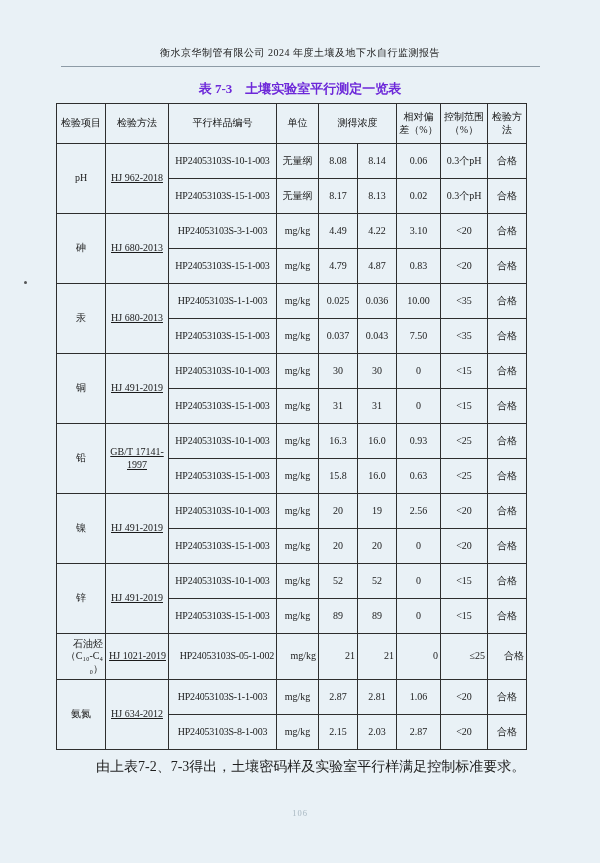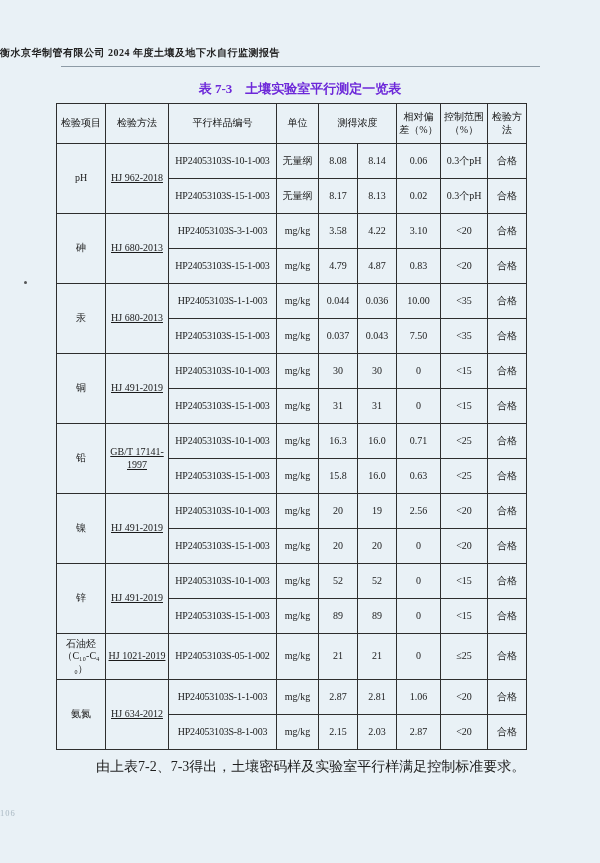--- a/index.html
+++ b/index.html
@@ -7,21 +7,21 @@
   body {
     width: 600px; height: 863px;
     background: #e9f1f6;
     font-family: "Liberation Serif", "DejaVu Serif", serif;
     color: #1b1b1b;
     position: relative;
     overflow: hidden;
   }
   .doc-header {
     position: absolute; top: 46px; left: 0; width: 100%;
-    font-size: 10px; font-weight: bold;
+    text-align: center; font-size: 10px; font-weight: normal;
     letter-spacing: 0.5px; color: #222;
   }
   .header-rule {
     position: absolute; top: 66px; left: 61px; width: 479px;
     border-top: 1.5px solid #8d9ba6;
   }
   .table-title {
     position: absolute; top: 80px; left: 0; width: 100%;
     text-align: center; font-size: 13px; font-weight: bold; color: #6d28d9;
   }
@@ -32,31 +32,31 @@
   .parallel-table th, .parallel-table td {
     border: 1px solid #2e2e2e;
     text-align: center; vertical-align: middle;
     padding: 1px 2px;
     font-size: 10px; font-weight: normal;
     line-height: 1.25;
     overflow: hidden;
   }
   .parallel-table th { height: 40px; color: #151515; }
   .parallel-table td { height: 35px; }
-  .parallel-table tr.tall td { height: 46px; }
+  .parallel-table tr.tall td { height: 46px; text-align: right; }
   .sample-id-cell { font-size: 9.3px; letter-spacing: -0.2px; }
   .item-cell { word-break: break-all; padding: 1px 3px; }
   .method-cell { word-break: normal; text-decoration: underline; }
   .footer-note {
     position: absolute; top: 758px; left: 68px; width: 476px;
     font-size: 14px; text-indent: 2em; color: #1e1e1e;
   }
   .page-number {
     position: absolute; top: 808px; left: 0; width: 100%;
-    text-align: left; font-size: 8.5px; color: #a9b8c2; letter-spacing: 1px;
+    text-align: center; font-size: 8.5px; color: #a9b8c2; letter-spacing: 1px;
   }
   .scan-dot {
     position: absolute; left: 24px; top: 281px;
     width: 3px; height: 3px; border-radius: 50%;
     background: #3a3a3a; opacity: 0.85;
   }
 </style>
 </head>
 <body style="background: rgb(233, 241, 246);">
 
@@ -108,41 +108,41 @@
         <td>8.13</td>
         <td>0.02</td>
         <td>0.3个pH</td>
         <td>合格</td>
       </tr>
       <tr>
         <td rowspan="2" class="item-cell">砷</td>
         <td rowspan="2" class="method-cell">HJ 680-2013</td>
         <td class="sample-id-cell">HP24053103S-3-1-003</td>
         <td>mg/kg</td>
-        <td>3.58</td>
+        <td>4.49</td>
         <td>4.22</td>
         <td>3.10</td>
         <td>&lt;20</td>
         <td>合格</td>
       </tr>
       <tr>
         <td class="sample-id-cell">HP24053103S-15-1-003</td>
         <td>mg/kg</td>
         <td>4.79</td>
         <td>4.87</td>
         <td>0.83</td>
         <td>&lt;20</td>
         <td>合格</td>
       </tr>
       <tr>
         <td rowspan="2" class="item-cell">汞</td>
         <td rowspan="2" class="method-cell">HJ 680-2013</td>
         <td class="sample-id-cell">HP24053103S-1-1-003</td>
         <td>mg/kg</td>
-        <td>0.044</td>
+        <td>0.025</td>
         <td>0.036</td>
         <td>10.00</td>
         <td>&lt;35</td>
         <td>合格</td>
       </tr>
       <tr>
         <td class="sample-id-cell">HP24053103S-15-1-003</td>
         <td>mg/kg</td>
         <td>0.037</td>
         <td>0.043</td>
@@ -170,21 +170,21 @@
         <td>&lt;15</td>
         <td>合格</td>
       </tr>
       <tr>
         <td rowspan="2" class="item-cell">铅</td>
         <td rowspan="2" class="method-cell">GB/T 17141-1997</td>
         <td class="sample-id-cell">HP24053103S-10-1-003</td>
         <td>mg/kg</td>
         <td>16.3</td>
         <td>16.0</td>
-        <td>0.71</td>
+        <td>0.93</td>
         <td>&lt;25</td>
         <td>合格</td>
       </tr>
       <tr>
         <td class="sample-id-cell">HP24053103S-15-1-003</td>
         <td>mg/kg</td>
         <td>15.8</td>
         <td>16.0</td>
         <td>0.63</td>
         <td>&lt;25</td>

